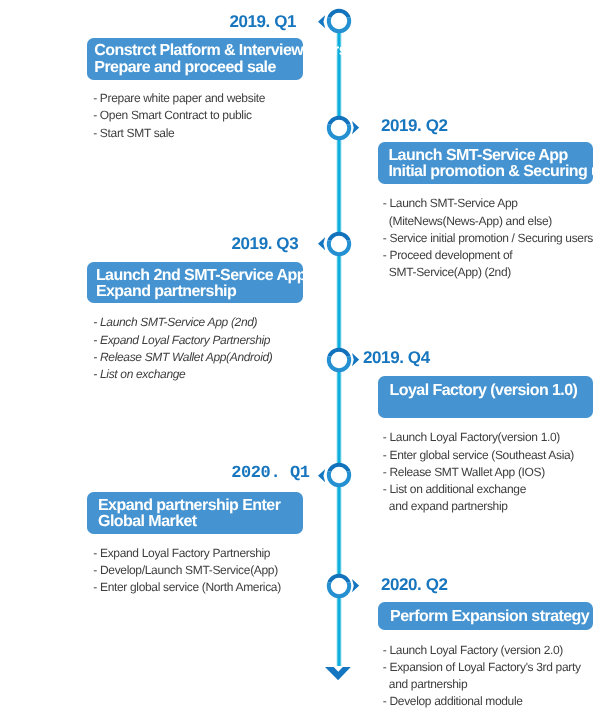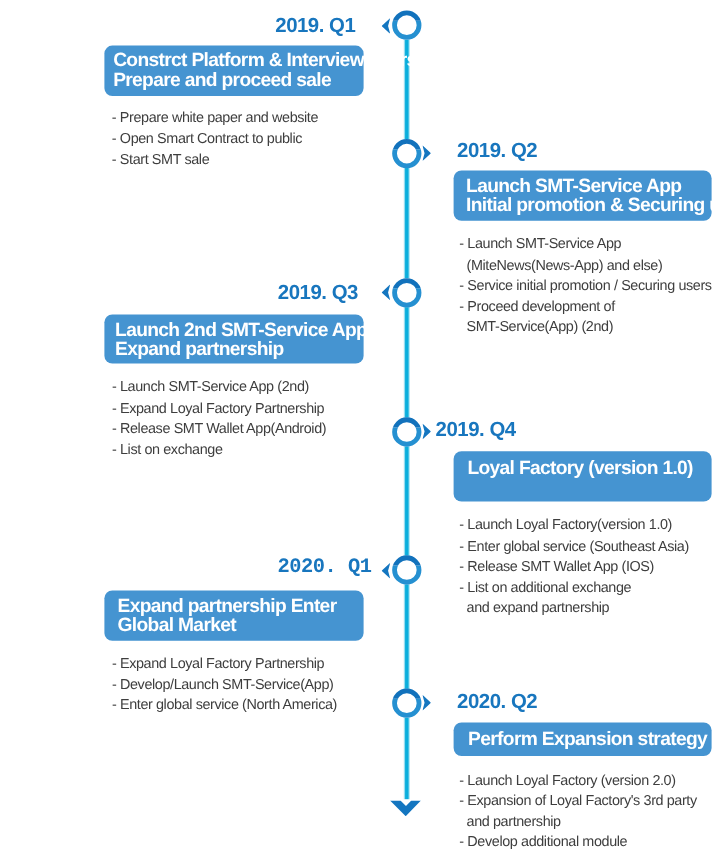--- a/index.html
+++ b/index.html
@@ -107,21 +107,21 @@
   <div class="pointer" style="left:279.0px;top:236.95px;">
       <svg width="7.2" height="13.3" viewBox="0 0 7.2 13.3" aria-hidden="true">
         <path d="M7.2 0 L0 6.65 L7.2 13.3 L5.4 6.65 Z" fill="#1476C0"></path>
       </svg>
     </div>
   <div class="qlabel" style="left:192.50px;top:233.60px;">2019. Q3</div>
   <div class="mbox" style="left:48.40px;top:262.10px;width:215.30px;height:41.20px;padding:5.6px 0 0 8.5px;">
     <div>Launch 2nd SMT-Service App</div>
     <div>Expand partnership</div>
   </div>
-  <div class="bullets" style="left:54.30px;top:314.30px;">
+  <div class="bullets" style="left:54.30px;top:314.30px;font-style:italic;">
     <div>- Launch SMT-Service App (2nd)</div>
     <div>- Expand Loyal Factory Partnership</div>
     <div>- Release SMT Wallet App(Android)</div>
     <div>- List on exchange</div>
   </div>
 
   <div class="node" style="left:287.25px;top:346.70px;">
     <svg width="26" height="26" viewBox="0 0 26 26" aria-hidden="true">
         <defs>
           <clipPath id="nclipT3">

